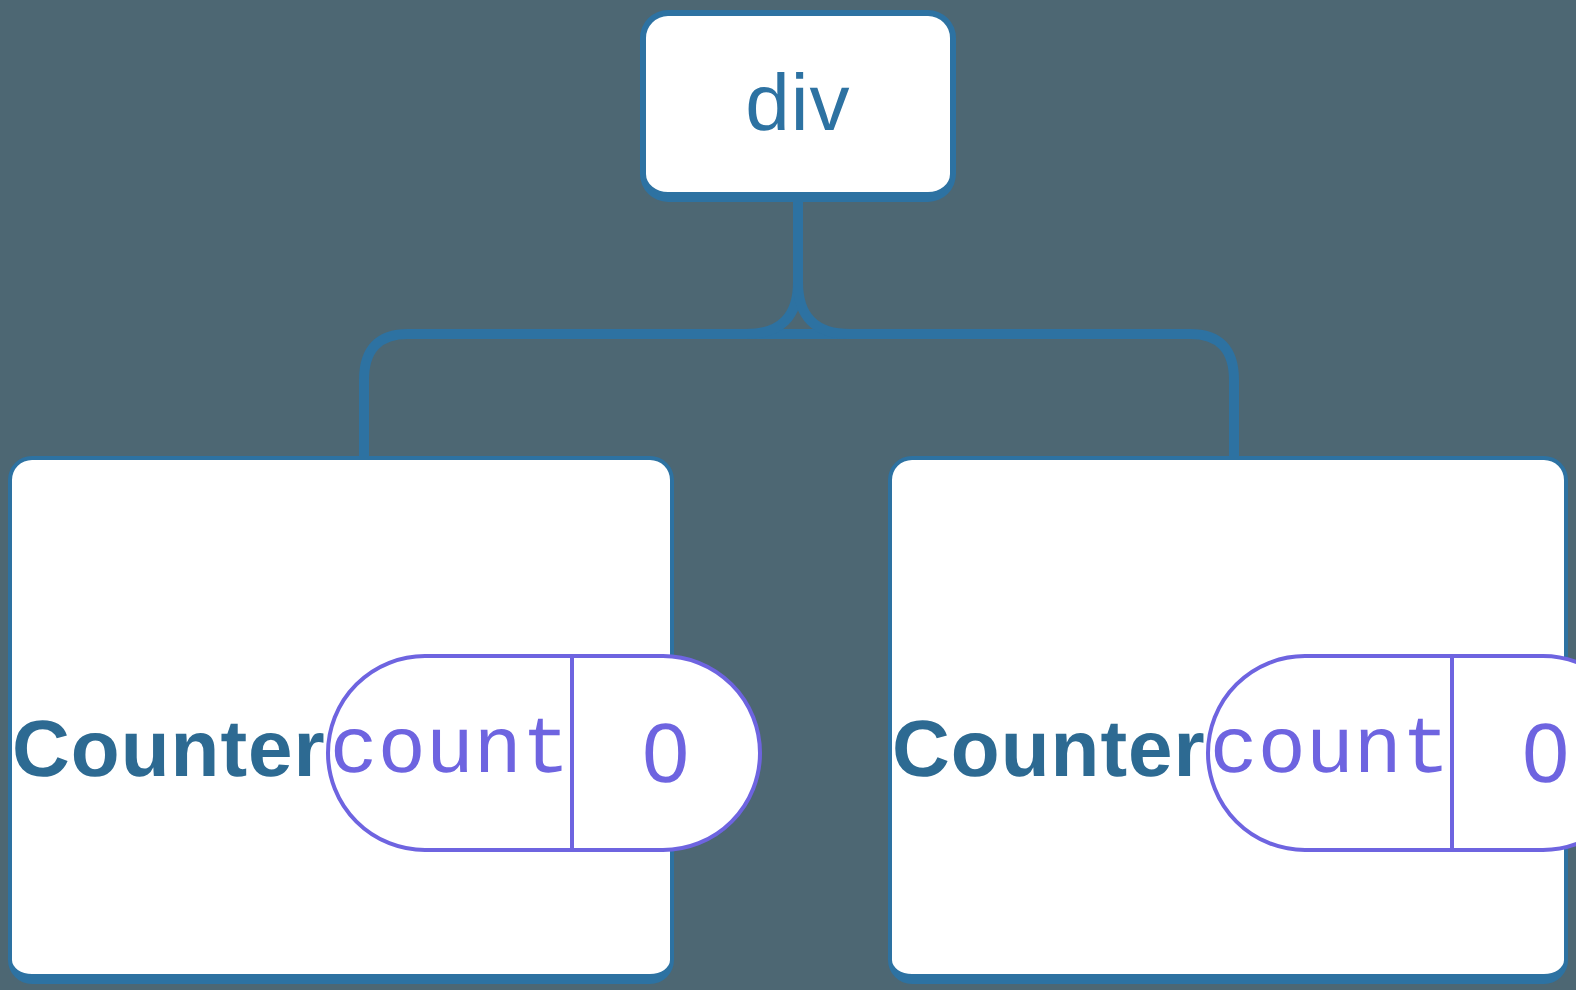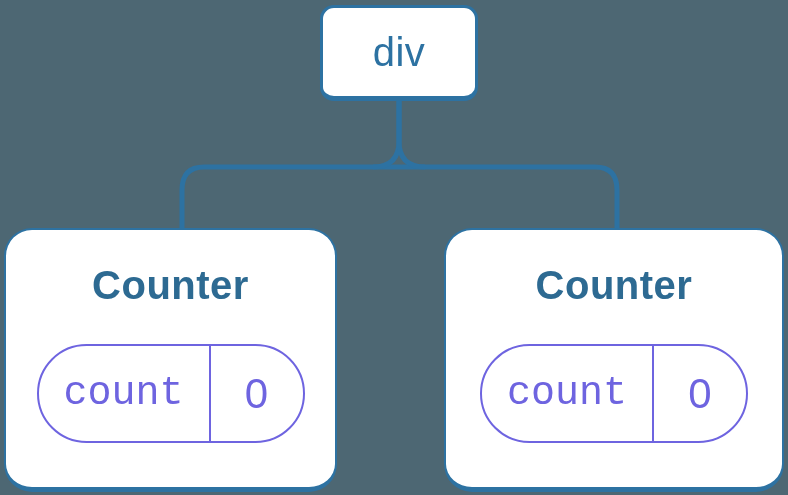--- a/index.html
+++ b/index.html
@@ -57,23 +57,23 @@
   }
   
   .card {
     position: absolute;
     top: 228px;
     height: 264px;
     box-sizing: border-box;
     background: var(--card-bg, #fff);
     border: 2px solid var(--blue, #2D72A2);
     border-bottom-width: 5px;
-    border-radius: 28px;
+    border-radius: 12px;
     display: flex;
-    flex-direction: column;
+    flex-direction: row;
     align-items: center;
   }
   .card-left  { left: 4px;   width: 333px; }
   .card-right { left: 444px; width: 340px; }
   .card-title {
     margin-top: 33px;
     font-size: 40px;
     font-weight: 600;
     color: var(--title-blue, #2D6A92);
     letter-spacing: 0.5px;

